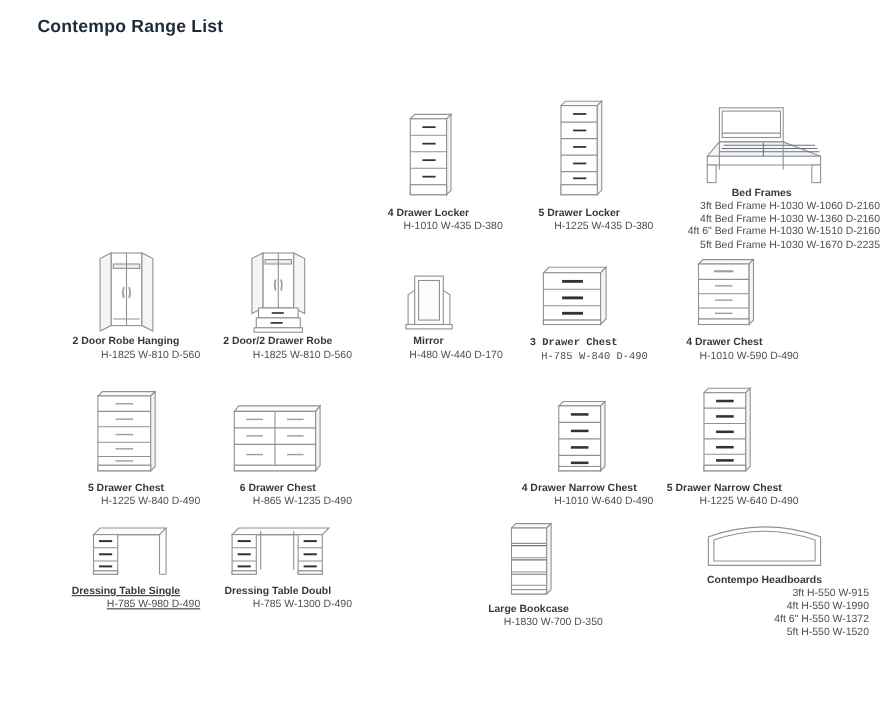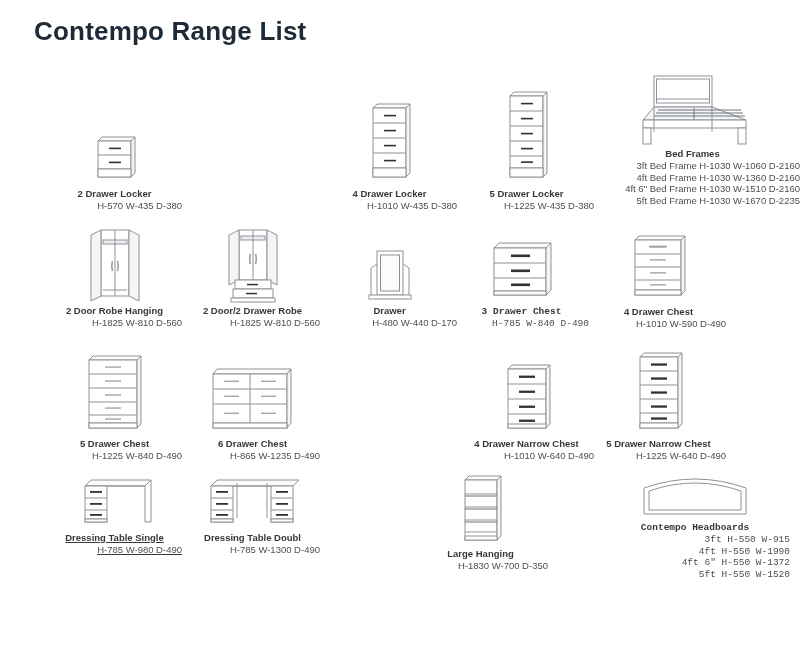--- a/index.html
+++ b/index.html
@@ -20,21 +20,21 @@
     position: relative;
     width: 800px;
     height: 659px;
     background: #ffffff;
   }
 
   .page-title {
     position: absolute;
     left: 34px;
     top: 16px;
-    font-size: 26px;
+    font-size: 16px;
     font-weight: 600;
     letter-spacing: 0.2px;
     color: #1f2a37;
     white-space: nowrap;
   }
 
   
   .cell {
     position: absolute;
     text-align: center;
@@ -75,36 +75,20 @@
   .shelf { fill: #eceef0; stroke: #8d9298; stroke-width: 1; }
   .glass { fill: #fcfcfd; stroke: #8d9298; stroke-width: 1; }
 </style>
 </head>
 <body>
 
 <div id="page">
 
   <div class="page-title">Contempo Range List</div>
 
-  <div class="cell" style="left:47px; top:128px; width:135px;">
-    <div class="art">
-      <svg width="58" height="58" viewBox="0 0 58 58">
-        <polygon class="top" points="12,13 45,13 49,9 16,9"></polygon>
-        <rect class="face" x="12" y="13" width="33" height="36"></rect>
-        <polygon class="side" points="45,13 49,9 49,45 45,49"></polygon>
-        <line class="ln" x1="12" y1="27" x2="45" y2="27"></line>
-        <line class="ln" x1="12" y1="41" x2="45" y2="41"></line>
-        <rect class="handle-dark" x="23" y="19.6" width="12" height="1.6"></rect>
-        <rect class="handle-dark" x="23" y="33.6" width="12" height="1.6"></rect>
-        <rect class="plinth" x="12" y="41" width="33" height="8"></rect>
-      </svg>
-    </div>
-    <div class="cap-name">2 Drawer Locker</div>
-    <div class="cap-dim">H-570 W-435 D-380</div>
-  </div>
 
 
   <div class="cell" style="left:322px; top:95px; width:135px;">
     <div class="art">
       <svg width="58" height="91" viewBox="0 0 58 91">
         <polygon class="top" points="12,13 45,13 49,9 16,9"></polygon>
         <rect class="face" x="12" y="13" width="33" height="69"></rect>
         <polygon class="side" points="45,13 49,9 49,78 45,82"></polygon>
         <line class="ln" x1="12" y1="28" x2="45" y2="28"></line>
         <line class="ln" x1="12" y1="43" x2="45" y2="43"></line>
@@ -137,21 +121,21 @@
         <rect class="handle-dark" x="23" y="49.8" width="12" height="1.6"></rect>
         <rect class="handle-dark" x="23" y="64.8" width="12" height="1.6"></rect>
         <rect class="handle-dark" x="23" y="78.3" width="12" height="1.6"></rect>
         <rect class="plinth" x="12" y="85" width="33" height="9"></rect>
       </svg>
     </div>
     <div class="cap-name">5 Drawer Locker</div>
     <div class="cap-dim">H-1225 W-435 D-380</div>
   </div>
 
-  <div class="cell" style="left:585px; top:74px; width:215px;">
+  <div class="cell" style="left:585px; top:96px; width:215px;">
     <div class="art">
       <svg width="136" height="72" viewBox="0 0 136 72">
 
         <rect class="face" x="29" y="2" width="58" height="31"></rect>
         <rect class="face" x="31.5" y="5" width="53" height="24"></rect>
         <line class="ln" x1="31.5" y1="25" x2="84.5" y2="25"></line>
 
         <polygon class="side" points="29,33 87,33 121,46 18,46"></polygon>
 
         <line class="ln-d" x1="33" y1="36" x2="116" y2="36"></line>
@@ -220,21 +204,21 @@
     <div class="art">
       <svg width="56" height="55" viewBox="0 0 56 55">
         <rect class="face" x="15" y="3" width="26" height="44"></rect>
         <rect class="glass" x="18.5" y="7" width="19" height="36"></rect>
 
         <path class="ln" d="M15 16 L9 20 L9 47"></path>
         <path class="ln" d="M41 16 L47 20 L47 47"></path>
         <rect class="face" x="7" y="47" width="42" height="4"></rect>
       </svg>
     </div>
-    <div class="cap-name">Drawer</div>
+    <div class="cap-name">Mirror</div>
     <div class="cap-dim">H-480 W-440 D-170</div>
   </div>
 
   <div class="cell" style="left:454px; top:238px; width:135px;font-family:Liberation Mono, monospace;">
     <div class="art">
       <svg width="76" height="66" viewBox="0 0 76 66">
         <polygon class="top" points="10,10 62,10 67,5 15,5"></polygon>
         <rect class="face" x="10" y="10" width="52" height="47"></rect>
         <polygon class="side" points="62,10 67,5 67,52 62,57"></polygon>
         <line class="ln" x1="10" y1="25" x2="62" y2="25"></line>
@@ -427,26 +411,26 @@
         <line class="ln" x1="14" y1="22" x2="46" y2="22"></line>
         <line class="ln" x1="14" y1="35" x2="46" y2="35"></line>
         <line class="ln" x1="14" y1="48" x2="46" y2="48"></line>
         <line class="ln" x1="14" y1="60" x2="46" y2="60"></line>
         <line class="ln-d" x1="14" y1="24" x2="46" y2="24"></line>
         <line class="ln-d" x1="14" y1="37" x2="46" y2="37"></line>
         <line class="ln-d" x1="14" y1="50" x2="46" y2="50"></line>
         <rect class="plinth" x="14" y="64" width="32" height="4"></rect>
       </svg>
     </div>
-    <div class="cap-name">Large Hanging</div>
+    <div class="cap-name">Large Bookcase</div>
     <div class="cap-dim">H-1830 W-700 D-350</div>
   </div>
 
 
-  <div class="cell" style="left:600px; top:470px; width:190px;font-family:Liberation Mono, monospace;">
+  <div class="cell" style="left:600px; top:470px; width:190px;">
     <div class="art">
       <svg width="112" height="50" viewBox="0 0 112 50">
         <path class="face" d="M5,44 L5,18 Q56,0 107,18 L107,44 Z"></path>
         <path class="ln" d="M10,40 L10,21 Q56,5 102,21 L102,40 Z"></path>
       </svg>
     </div>
     <div class="cap-name">Contempo Headboards</div>
     <div class="cap-dim multi">3ft H-550 W-915</div>
     <div class="cap-dim multi">4ft H-550 W-1990</div>
     <div class="cap-dim multi">4ft 6" H-550 W-1372</div>

